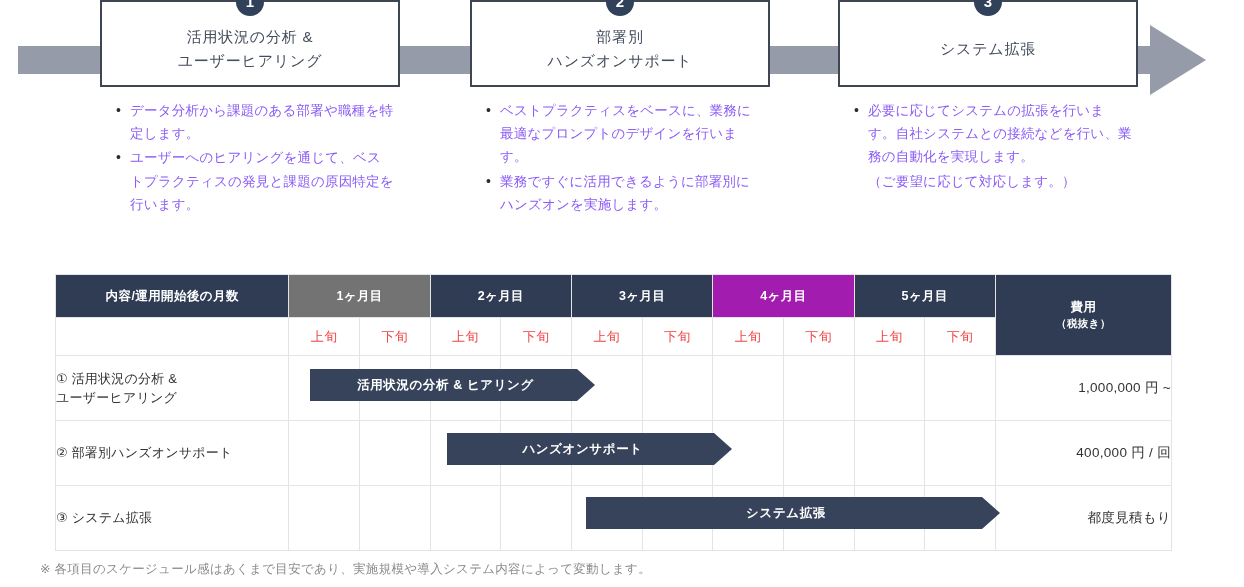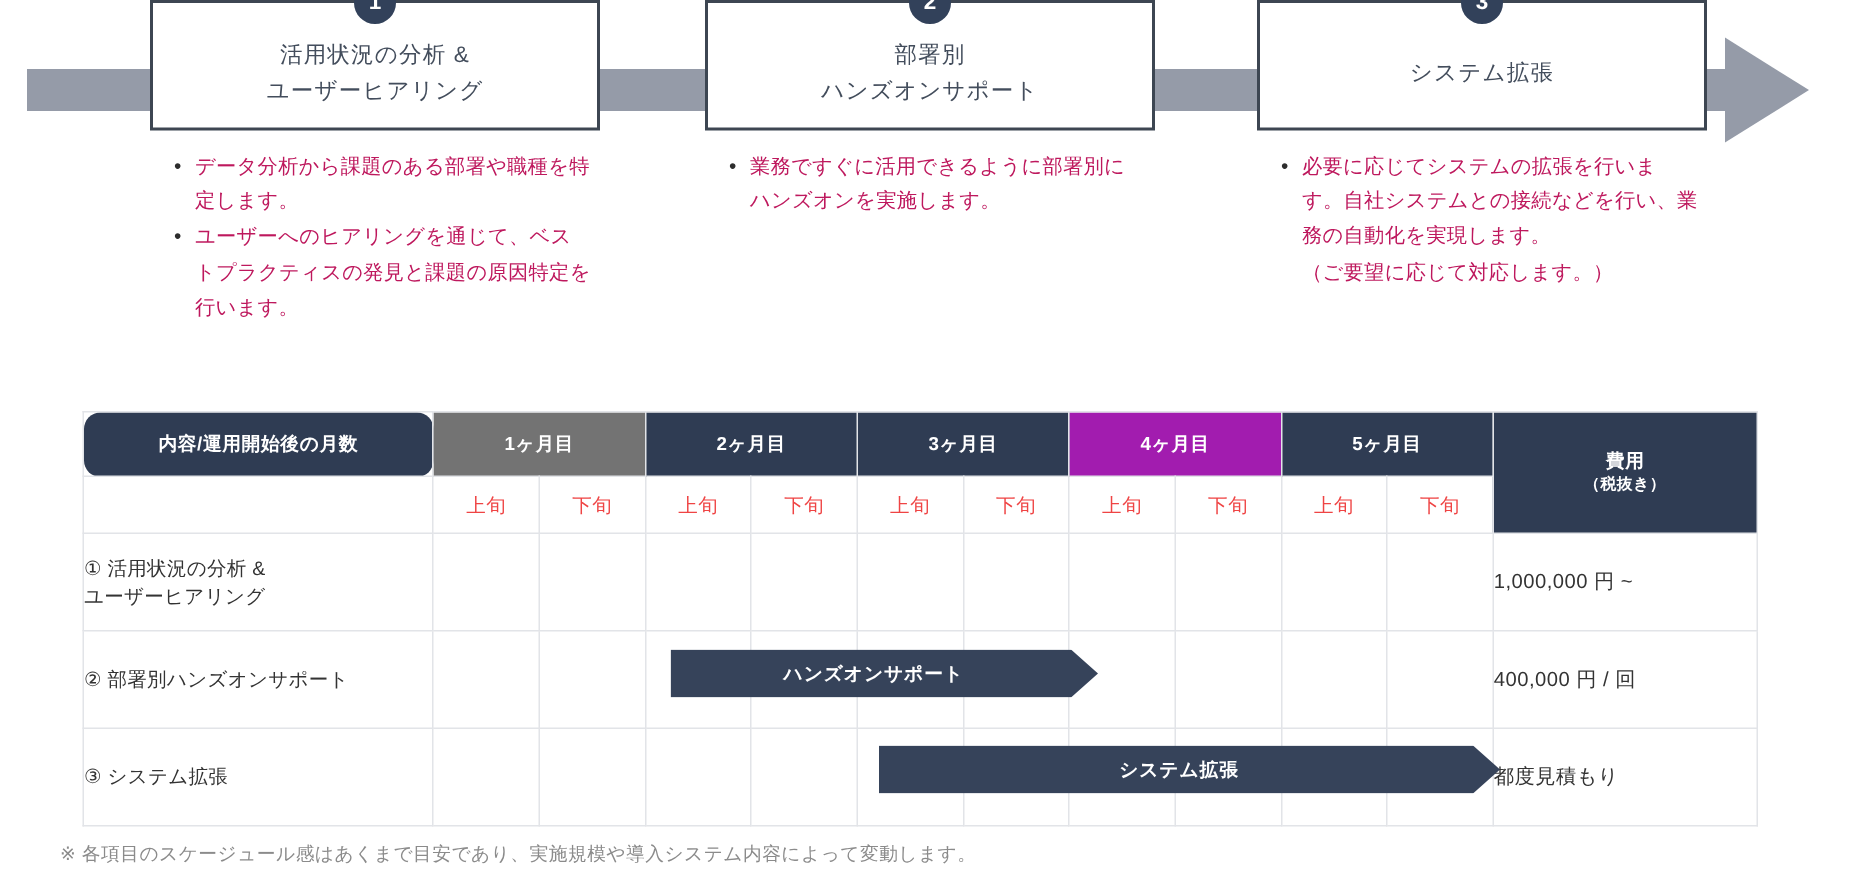--- a/index.html
+++ b/index.html
@@ -82,21 +82,21 @@
   }
   .step-bullets {
     margin: 12px 0 0 0;
     padding: 0 6px 0 16px;
     list-style: none;
   }
   .step-bullets li {
     position: relative;
     font-size: 13.5px;
     line-height: 1.72;
-    color: #be185d;
+    color: #8b5cf6;
     margin-bottom: 1px;
     padding-left: 14px;
     letter-spacing: 0.2px;
   }
   .step-bullets li.bullet::before {
     content: "•";
     position: absolute;
     left: 0;
     top: -1px;
     font-size: 14px;
@@ -159,21 +159,21 @@
     font-size: 13px;
   }
   td.item-label {
     text-align: left;
     padding-left: 14px;
     line-height: 1.5;
     white-space: pre-line;
     letter-spacing: 0.2px;
   }
   td.cost-cell {
-    text-align: left;
+    text-align: right;
     font-size: 13.5px;
     letter-spacing: 0.3px;
   }
   td.grid-cell {
     position: relative;
   }
 
   
   #gantt-layer {
     position: absolute;
@@ -229,20 +229,21 @@
     </ul>
   </div>
 
   <div class="step" style="left:470px; width:300px;">
     <div class="step-box">
       <div class="step-badge" style="background: rgb(50, 65, 90);">2</div>
       <div class="step-title">部署別
 ハンズオンサポート</div>
     </div>
     <ul class="step-bullets">
+      <li class="bullet">ベストプラクティスをベースに、業務に最適なプロンプトのデザインを行います。</li>
       <li class="bullet">業務ですぐに活用できるように部署別にハンズオンを実施します。</li>
     </ul>
   </div>
 
   <div class="step" style="left:838px; width:300px;">
     <div class="step-box">
       <div class="step-badge" style="background: rgb(50, 65, 90);">3</div>
       <div class="step-title">システム拡張</div>
     </div>
     <ul class="step-bullets">
@@ -263,21 +264,21 @@
     <col style="width:69px">
       <col style="width:69px">
     <col style="width:69px">
       <col style="width:69px">
     <col style="width:69px">
       <col style="width:69px">
     <col style="width:172px">
   </colgroup>
   <thead>
     <tr>
-      <th class="col-item" rowspan="1" style="background: rgb(47, 60, 83); border-radius: 11px;">内容/運用開始後の月数</th>
+      <th class="col-item" rowspan="1" style="background: rgb(47, 60, 83);">内容/運用開始後の月数</th>
       <th class="col-month" colspan="2" style="background: #737373;">1ヶ月目</th>
       <th class="col-month" colspan="2" style="background: rgb(47, 60, 83);">2ヶ月目</th>
       <th class="col-month" colspan="2" style="background: rgb(47, 60, 83);">3ヶ月目</th>
       <th class="col-month" colspan="2" style="background: #a21caf;">4ヶ月目</th>
       <th class="col-month" colspan="2" style="background: rgb(47, 60, 83);">5ヶ月目</th>
       <th class="col-cost" rowspan="2" style="background: rgb(47, 60, 83);">
         <span>費用</span>
         <span class="cost-sub">（税抜き）</span>
       </th>
     </tr>
@@ -336,17 +337,18 @@
       <td class="grid-cell"></td>
       <td class="grid-cell"></td>
       <td class="grid-cell"></td>
       <td class="grid-cell"></td>
       <td class="cost-cell">都度見積もり</td>
     </tr>
   </tbody>
 </table>
 
 <div id="gantt-layer">
+  <div class="gantt-bar" style="top: 95px; left: 255px; width: 285px; background: rgb(54, 67, 90);">活用状況の分析 &amp; ヒアリング</div>
   <div class="gantt-bar" style="top: 159px; left: 392px; width: 285px; background: rgb(54, 67, 90);">ハンズオンサポート</div>
   <div class="gantt-bar" style="top: 223px; left: 531px; width: 414px; background: rgb(54, 67, 90);">システム拡張</div>
 </div>
 
 <div id="footnote">※ 各項目のスケージュール感はあくまで目安であり、実施規模や導入システム内容によって変動します。</div>
 
 </body></html>

